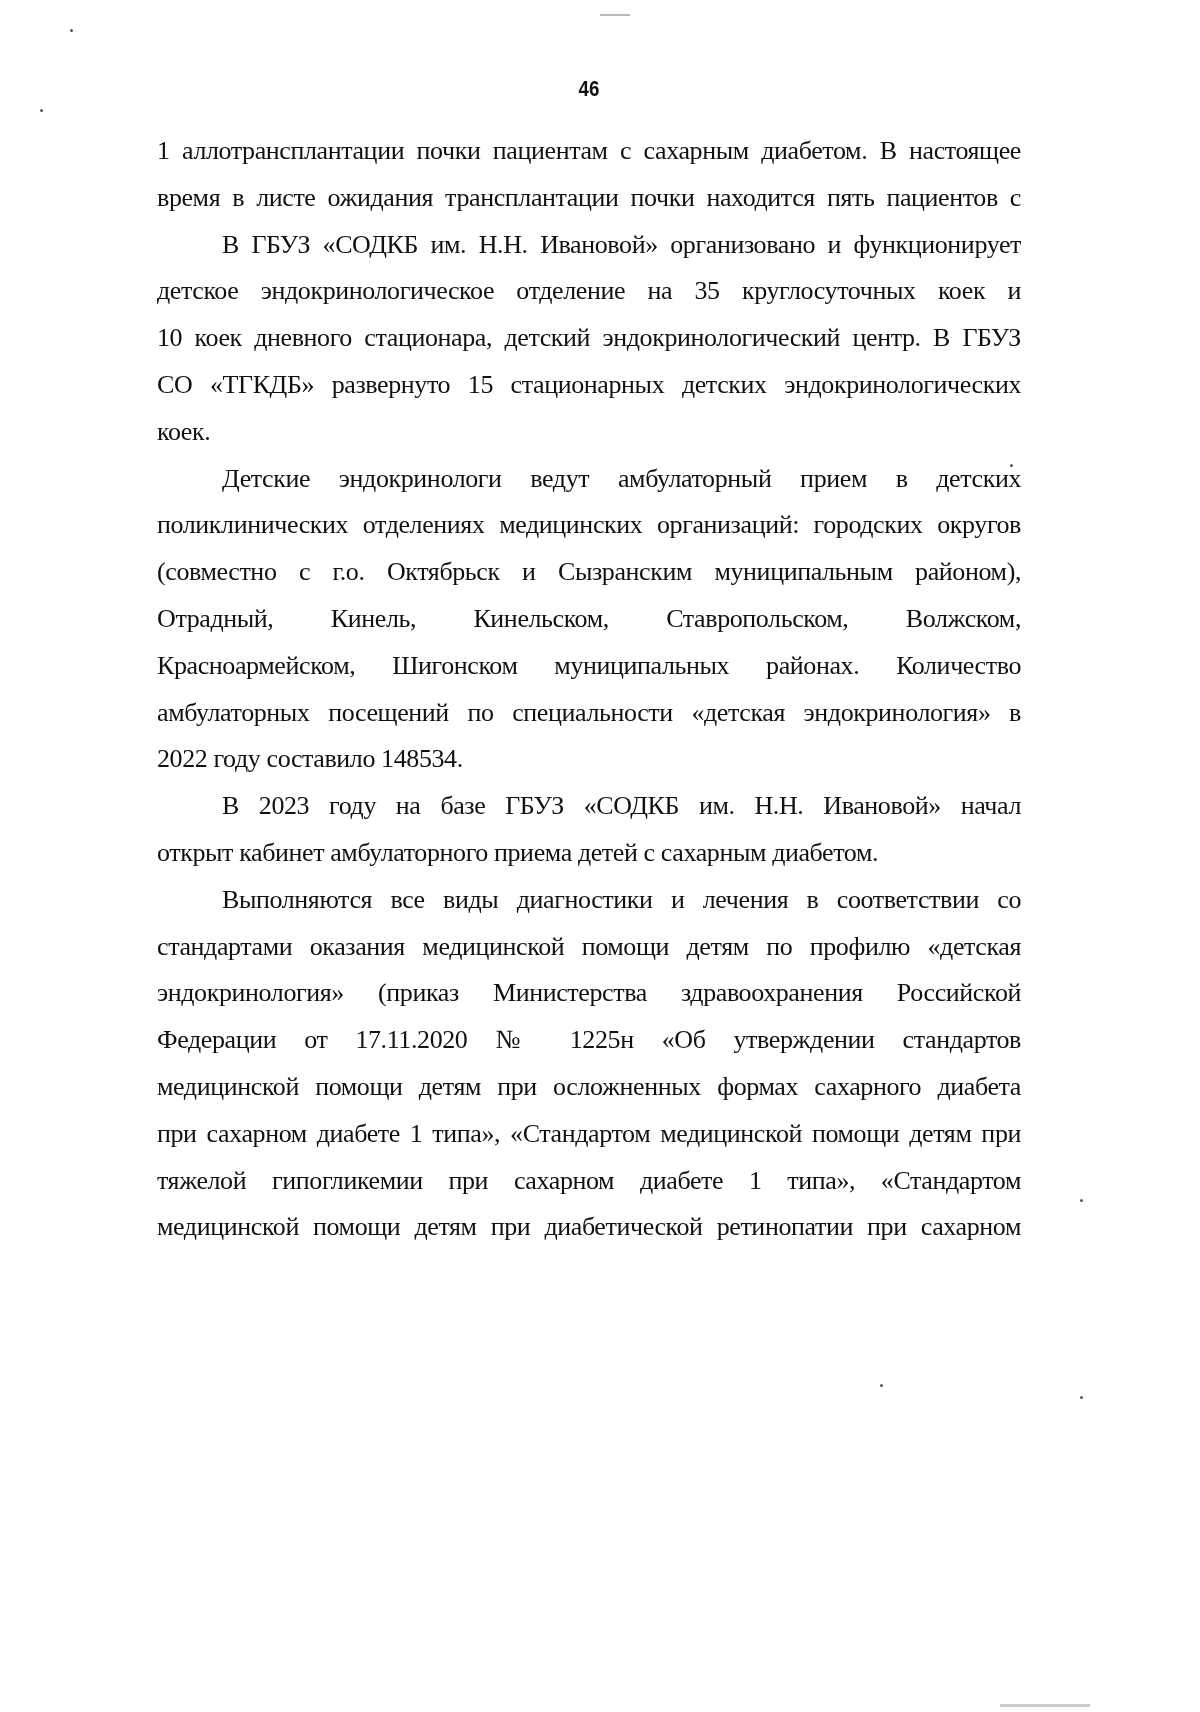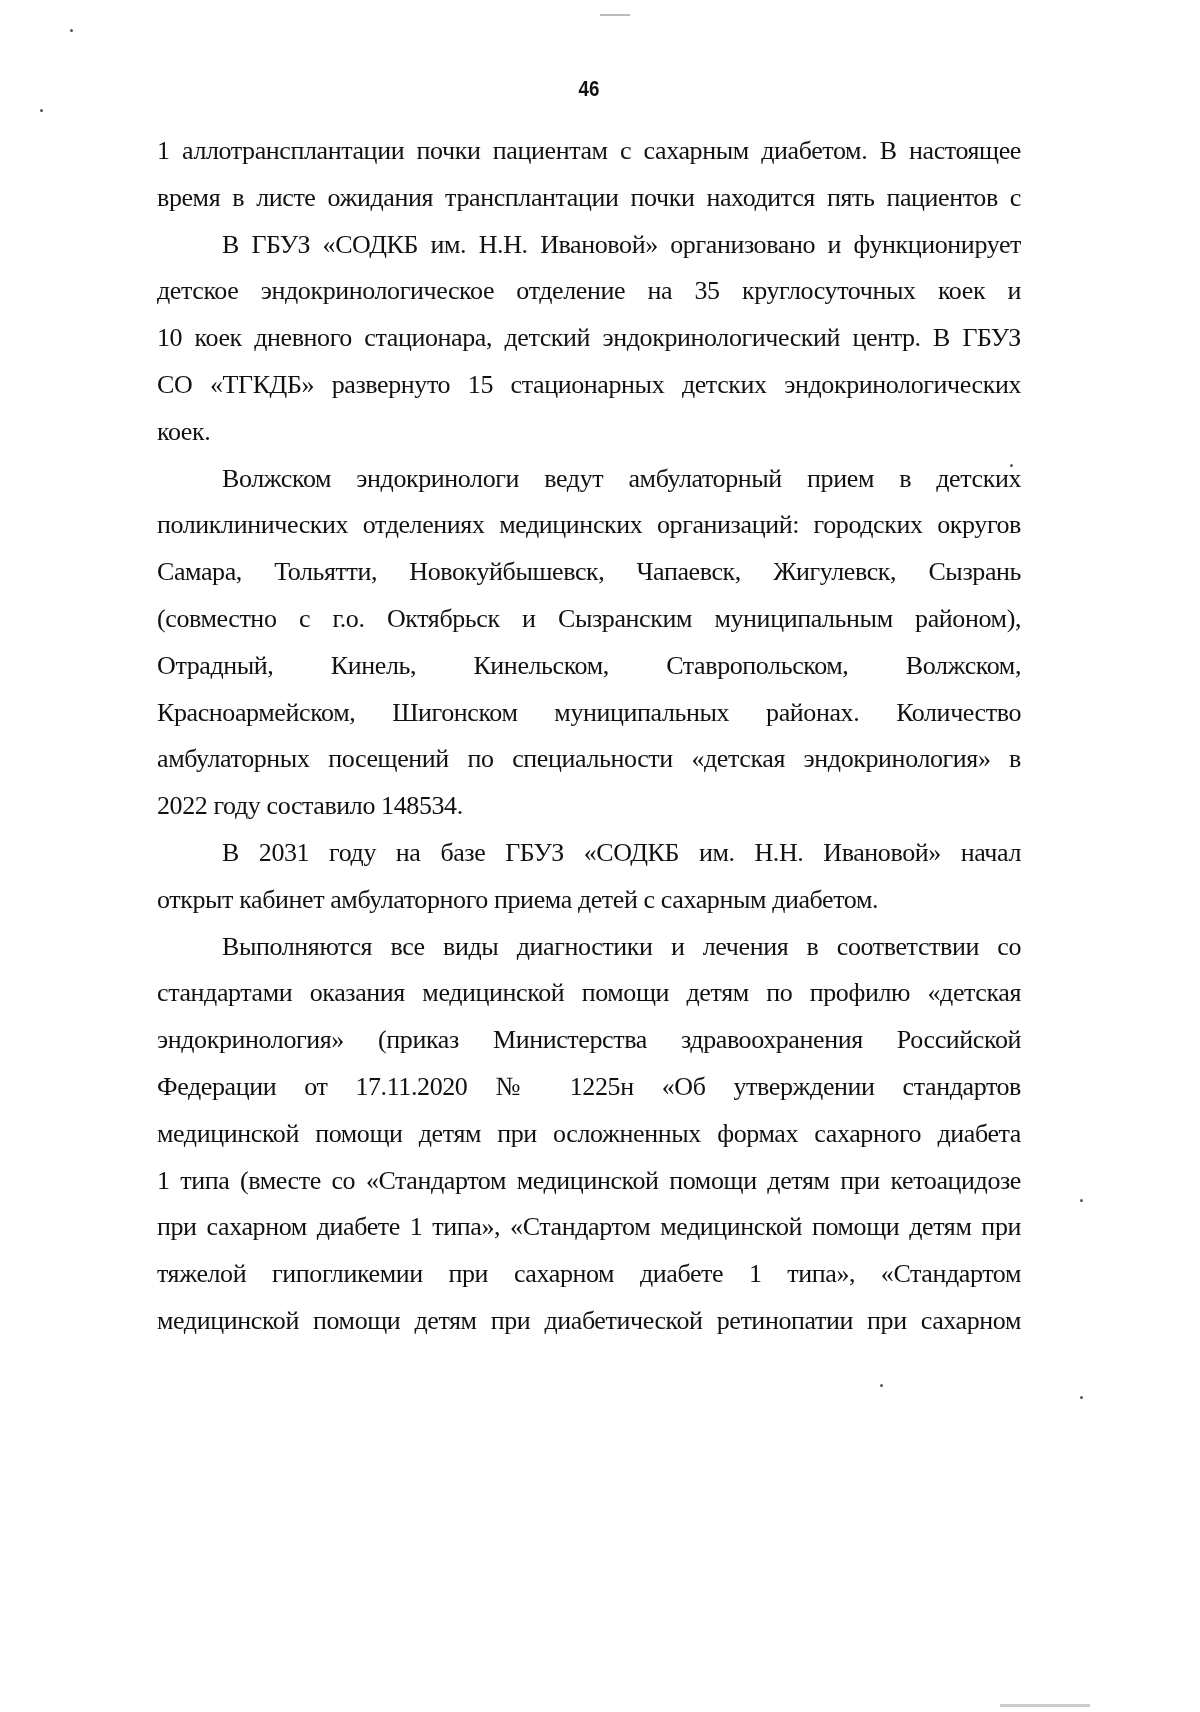--- a/index.html
+++ b/index.html
@@ -48,42 +48,40 @@
 
     <div>
       <span class="line indent">В ГБУЗ «СОДКБ им. Н.Н. Ивановой» организовано и функционирует</span>
       <span class="line">детское эндокринологическое отделение на 35 круглосуточных коек и</span>
       <span class="line">10 коек дневного стационара, детский эндокринологический центр. В ГБУЗ</span>
       <span class="line">СО «ТГКДБ» развернуто 15 стационарных детских эндокринологических</span>
       <span class="line last">коек.</span>
     </div>
 
     <div>
-      <span class="line indent">Волжском эндокринологи ведут амбулаторный прием в детских</span>
+      <span class="line indent">Детские эндокринологи ведут амбулаторный прием в детских</span>
       <span class="line">поликлинических отделениях медицинских организаций: городских округов</span>
-      <span class="line">Самара, Тольятти, Новокуйбышевск, Чапаевск, Жигулевск, Сызрань</span>
       <span class="line">(совместно с г.о. Октябрьск и Сызранским муниципальным районом),</span>
       <span class="line">Отрадный, Кинель, Кинельском, Ставропольском, Волжском,</span>
       <span class="line">Красноармейском, Шигонском муниципальных районах. Количество</span>
       <span class="line">амбулаторных посещений по специальности «детская эндокринология» в</span>
       <span class="line last">2022 году составило 148534.</span>
     </div>
 
     <div>
-      <span class="line indent">В 2031 году на базе ГБУЗ «СОДКБ им. Н.Н. Ивановой» начал</span>
+      <span class="line indent">В 2023 году на базе ГБУЗ «СОДКБ им. Н.Н. Ивановой» начал</span>
       <span class="line last">открыт кабинет амбулаторного приема детей с сахарным диабетом.</span>
     </div>
 
     <div>
       <span class="line indent">Выполняются все виды диагностики и лечения в соответствии со</span>
       <span class="line">стандартами оказания медицинской помощи детям по профилю «детская</span>
       <span class="line">эндокринология» (приказ Министерства здравоохранения Российской</span>
       <span class="line">Федерации от 17.11.2020 № 1225н «Об утверждении стандартов</span>
       <span class="line">медицинской помощи детям при осложненных формах сахарного диабета</span>
-      <span class="line">1 типа (вместе со «Стандартом медицинской помощи детям при кетоацидозе</span>
       <span class="line">при сахарном диабете 1 типа», «Стандартом медицинской помощи детям при</span>
       <span class="line">тяжелой гипогликемии при сахарном диабете 1 типа», «Стандартом</span>
       <span class="line">медицинской помощи детям при диабетической ретинопатии при сахарном</span>
     </div>
   </div>
 
   <div class="scan-border">
     <div class="speck" style="left:70px;top:25px;width:3px;height:3px;"></div>
     <div class="speck" style="left:40px;top:105px;width:3px;height:3px;"></div>
     <div class="speck" style="left:1010px;top:460px;width:3px;height:3px;"></div>

